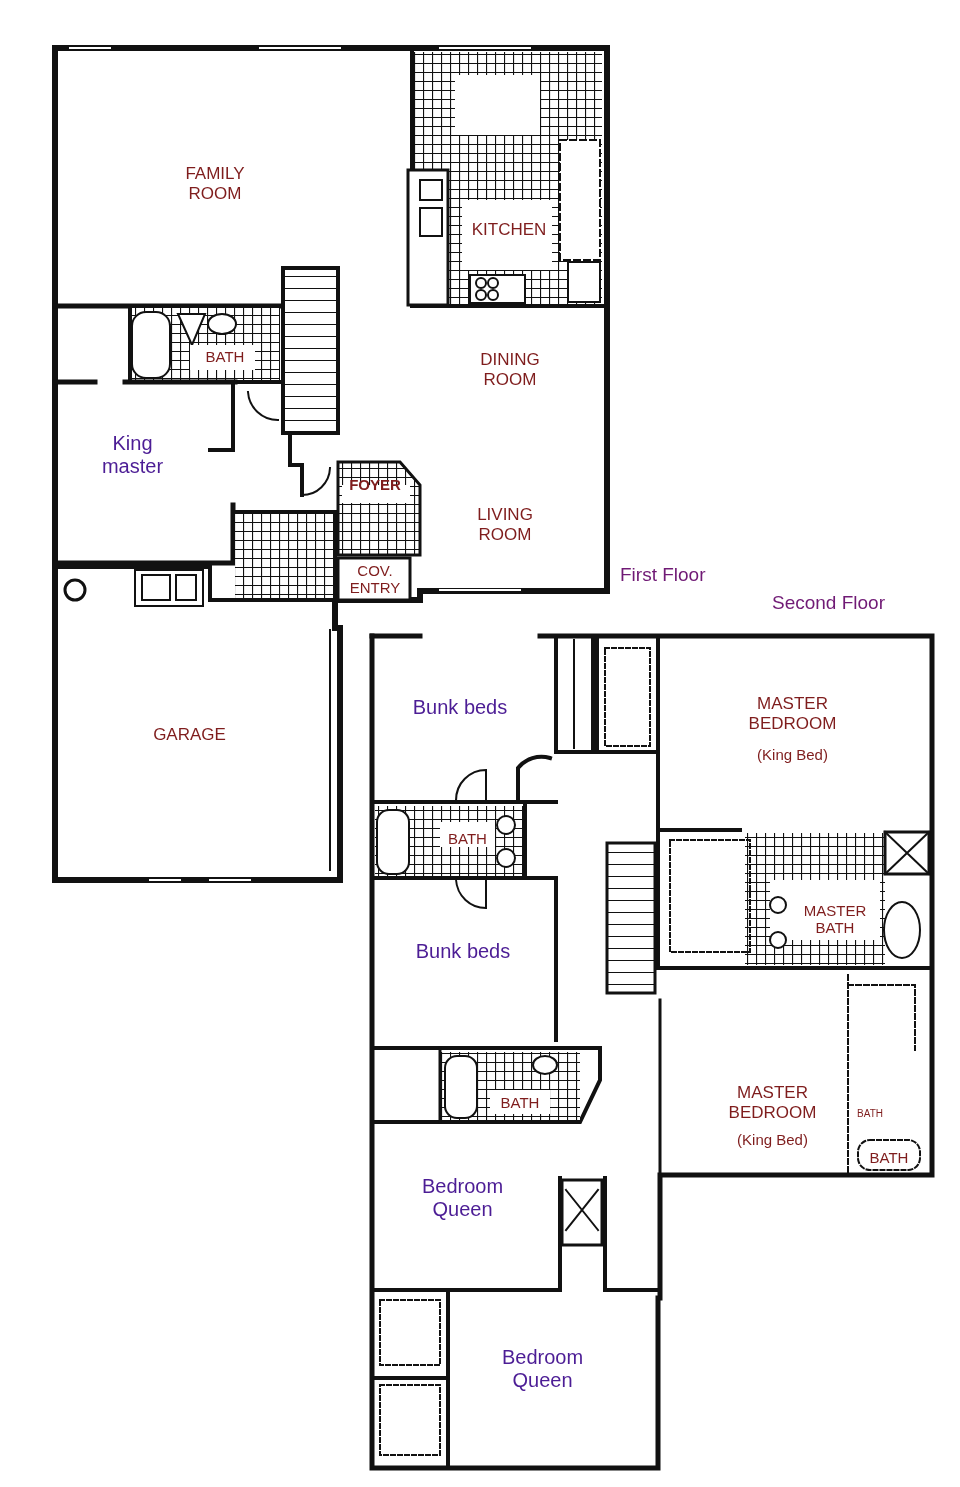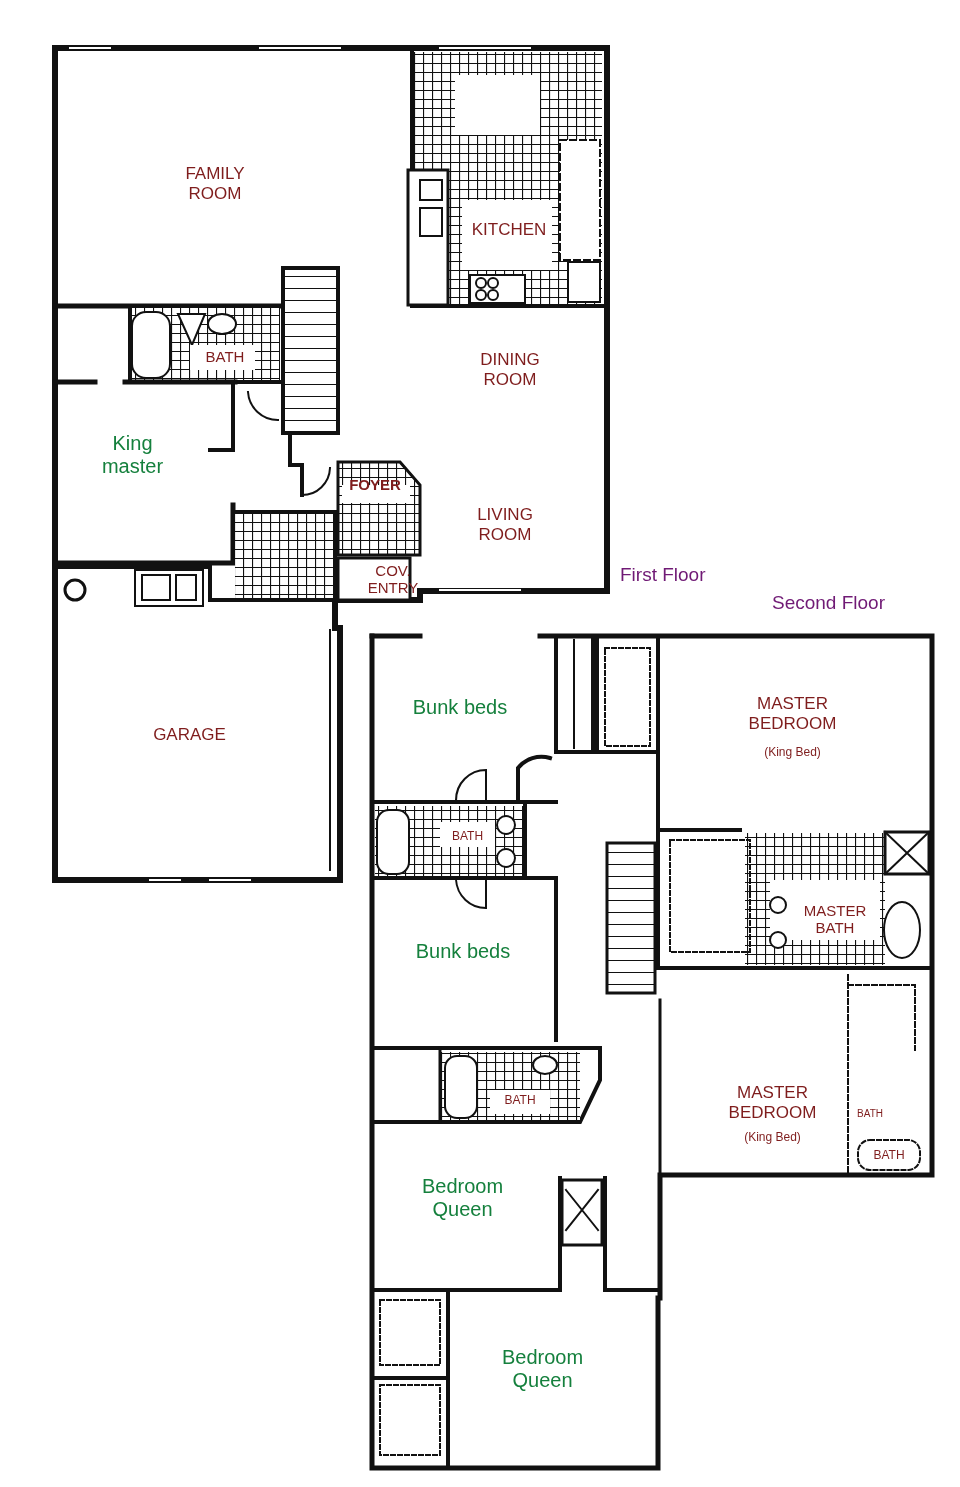--- a/index.html
+++ b/index.html
@@ -1,22 +1,22 @@
 <!DOCTYPE html>
 <html><head>
 <meta charset="utf-8">
 <style>
   html,body{margin:0;padding:0;background:#fff;}
   body{width:960px;height:1487px;position:relative;overflow:hidden;font-family:"Liberation Sans",sans-serif;color:#222;}
   svg{position:absolute;left:0;top:0;}
   .lbl{position:absolute;text-align:center;line-height:1.15;color:#7f1d1d;}
   .caps{font-size:17px;}
-  .mixed{font-size:20px;color:#15803d;}
+  .mixed{font-size:20px;color:#4c1d95;}
   .small{font-size:15px;}
-  .tiny{font-size:12px;}
+  .tiny{font-size:15px;}
   .floor{position:absolute;font-size:19px;color:#701a75;}
 </style>
 </head>
 <body>
 
 <svg width="960" height="1487" viewBox="0 0 960 1487">
   <defs>
     <pattern id="tile" width="9" height="9" patternUnits="userSpaceOnUse">
       <rect width="9" height="9" fill="#fff"></rect>
       <path d="M0 0H9M0 0V9" stroke="#111" stroke-width="2.2"></path>
@@ -137,21 +137,21 @@
 ROOM</div>
 <div class="lbl caps" style="left:464px;top:220px;width:90px;">KITCHEN</div>
 <div class="lbl small" style="left:195px;top:348px;width:60px;">BATH</div>
 <div class="lbl caps" style="left:465px;top:350px;width:90px;white-space:pre-line;">DINING
 ROOM</div>
 <div class="lbl mixed" style="left:85px;top:432px;width:95px;white-space:pre-line;">King
 master</div>
 <div class="lbl small" style="left:340px;top:476px;width:70px;font-weight:bold;">FOYER</div>
 <div class="lbl caps" style="left:460px;top:505px;width:90px;white-space:pre-line;">LIVING
 ROOM</div>
-<div class="lbl small" style="left:340px;top:562px;width:70px;white-space:pre-line;padding-left:18px;">COV.
+<div class="lbl small" style="left:340px;top:562px;width:70px;white-space:pre-line;">COV.
 ENTRY</div>
 <div class="lbl caps" style="left:137px;top:725px;width:105px;">GARAGE</div>
 <div class="floor" style="left:620px;top:564px;">First Floor</div>
 
 <div class="floor" style="left:772px;top:592px;">Second Floor</div>
 <div class="lbl mixed" style="left:395px;top:696px;width:130px;">Bunk beds</div>
 <div class="lbl caps" style="left:730px;top:694px;width:125px;white-space:pre-line;">MASTER
 BEDROOM</div>
 <div class="lbl tiny" style="left:730px;top:746px;width:125px;">(King Bed)</div>
 <div class="lbl tiny" style="left:440px;top:830px;width:55px;">BATH</div>

